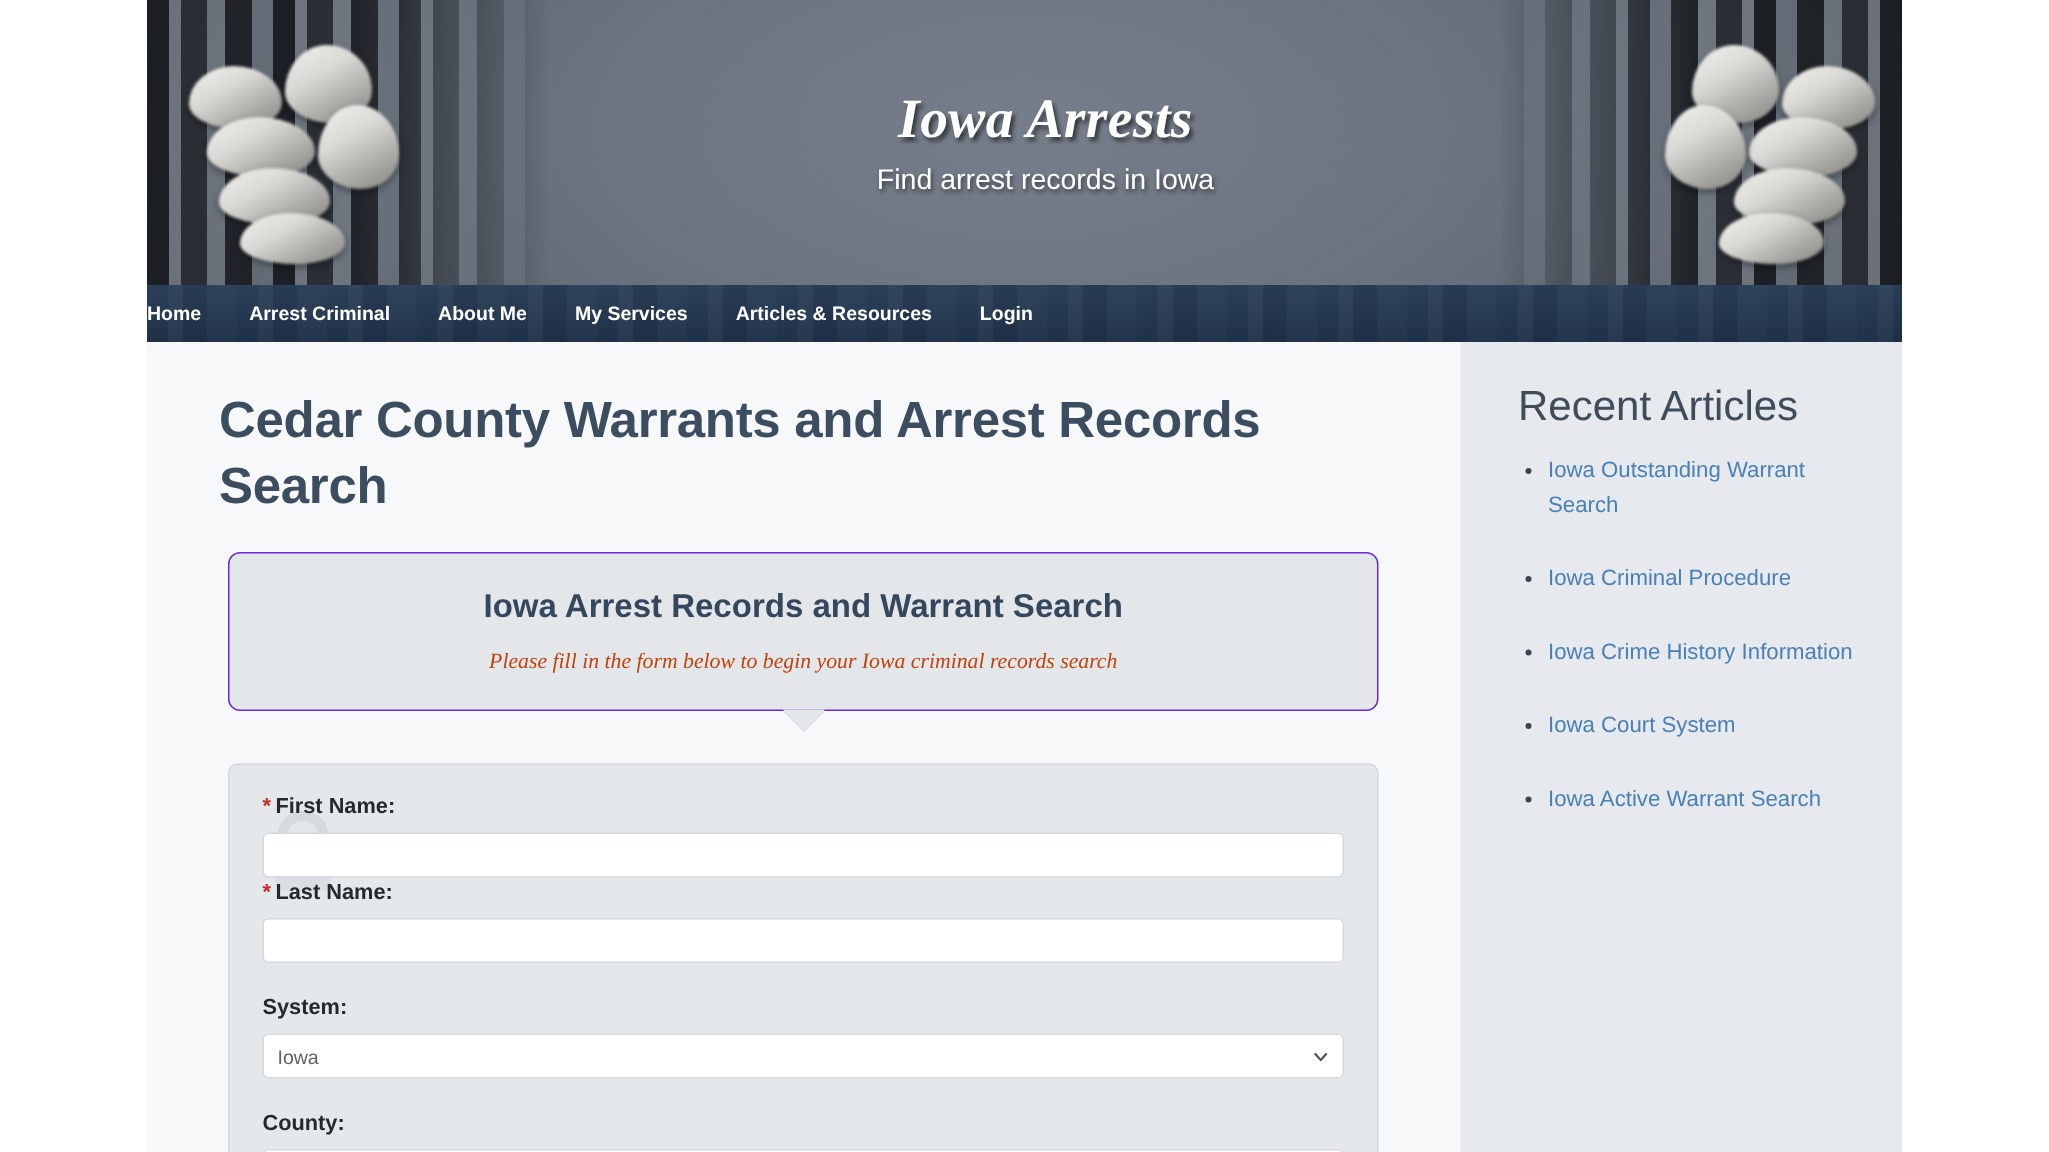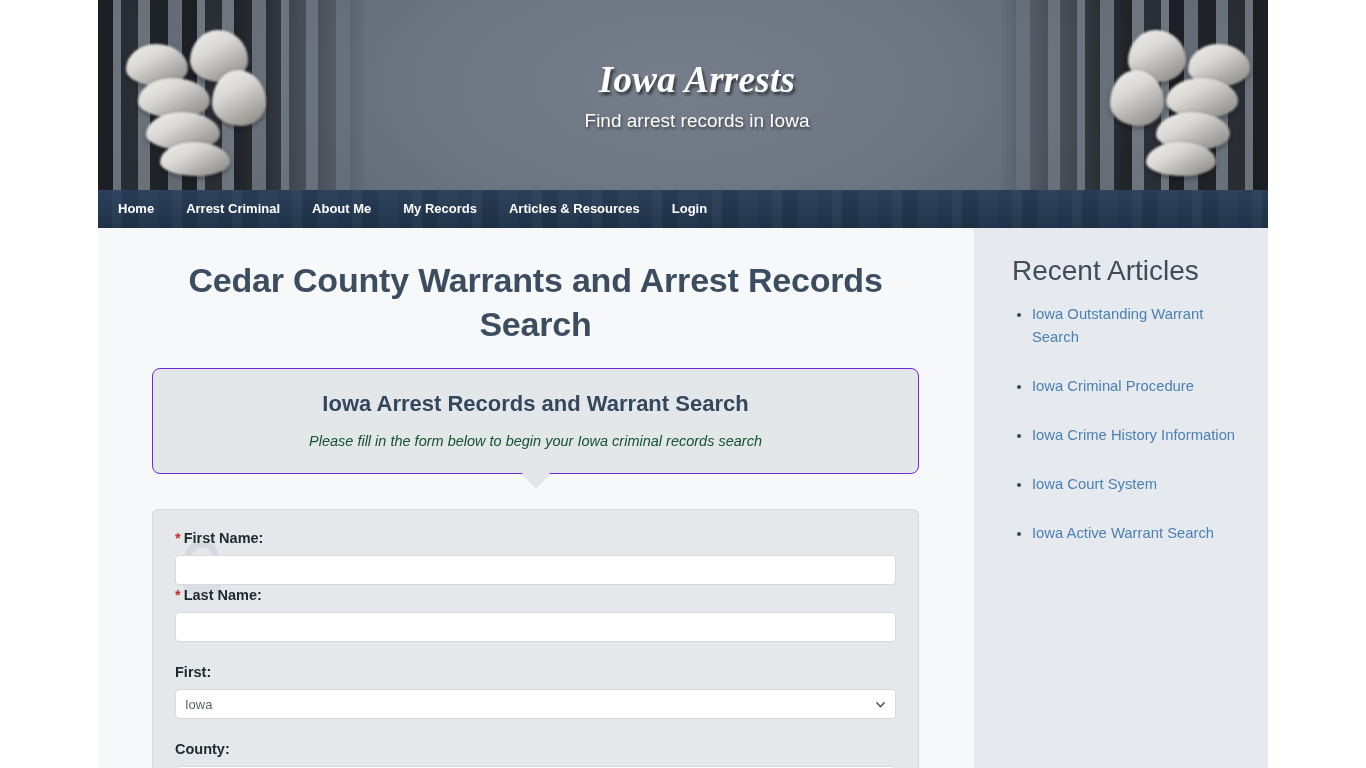--- a/index.html
+++ b/index.html
@@ -147,21 +147,21 @@
     z-index: 2;
     color: #ffffff;
     font-size: 13px;
     font-weight: bold;
     line-height: 38px;
     padding: 0 16px;
     text-decoration: none;
     white-space: nowrap;
     cursor: pointer;
   }
-  .nav-item:first-child { padding-left: 20px; }
+  .nav-item:first-child { padding-left: 0; }
 
   
   .body-row {
     display: flex;
     width: 1170px;
     height: 540px;
   }
   .main-col {
     width: 875px;
     background: #f7f8f9;
@@ -172,21 +172,21 @@
     width: 295px;
     background: #e6eaee;
     border-left: 1px solid #f0f2f4;
     padding: 1px 18px;
   }
 
   
   .page-title {
     margin: 0;
     padding: 30px 30px 0 30px;
-    text-align: center;
+    text-align: left;
     font-size: 34px;
     line-height: 44px;
     font-weight: bold;
     color: #3d4d60;
     letter-spacing: -.2px;
   }
 
   
   .intro-box {
     position: relative;
@@ -202,21 +202,22 @@
     font-size: 22px;
     line-height: 30px;
     font-weight: bold;
     color: #34475c;
   }
   .intro-sub {
     margin: 12px 0 0 0;
     font-size: 14.5px;
     line-height: 20px;
     font-style: italic;
-    color: #14532d;
+    color: #c2410c;
+    font-family: Liberation Serif, serif;
   }
   .bubble-tail {
     position: absolute;
     left: 50%;
     margin-left: -14px;
     bottom: -14px;
     width: 0; height: 0;
     border-left: 14px solid transparent;
     border-right: 14px solid transparent;
     border-top: 14px solid #e3e7ea;
@@ -373,21 +374,21 @@
       <div class="banner-title-wrap">
         <h1 class="site-title">Iowa Arrests</h1>
         <p class="site-tagline">Find arrest records in Iowa</p>
       </div>
     </header>
 
     <nav class="navbar">
       <a class="nav-item">Home</a>
       <a class="nav-item">Arrest Criminal</a>
       <a class="nav-item">About Me</a>
-      <a class="nav-item">My Records</a>
+      <a class="nav-item">My Services</a>
       <a class="nav-item">Articles &amp; Resources</a>
       <a class="nav-item">Login</a>
     </nav>
 
     <div class="body-row">
 
       <main class="main-col">
 
         <h2 class="page-title">Cedar County Warrants and Arrest Records Search</h2>
 
@@ -414,21 +415,21 @@
             </div>
 
             <div>
               <label class="field-label">
                 <span class="req-star">*</span><span>Last Name:</span>
               </label>
               <input class="text-input" type="text" placeholder="" style="">
             </div>
 
             <div>
-              <label class="field-label label-row2">First:</label>
+              <label class="field-label label-row2">System:</label>
               <div class="select-wrap">
                 <select class="select-input">
                   <option>Iowa</option>
                 </select>
                 <svg class="chev" viewBox="0 0 10 10">
                   <path d="M1 3 L5 7.5 L9 3" fill="none" stroke="#4a4f55" stroke-width="1.6" stroke-linecap="round" stroke-linejoin="round"></path>
                 </svg>
               </div>
             </div>
 

